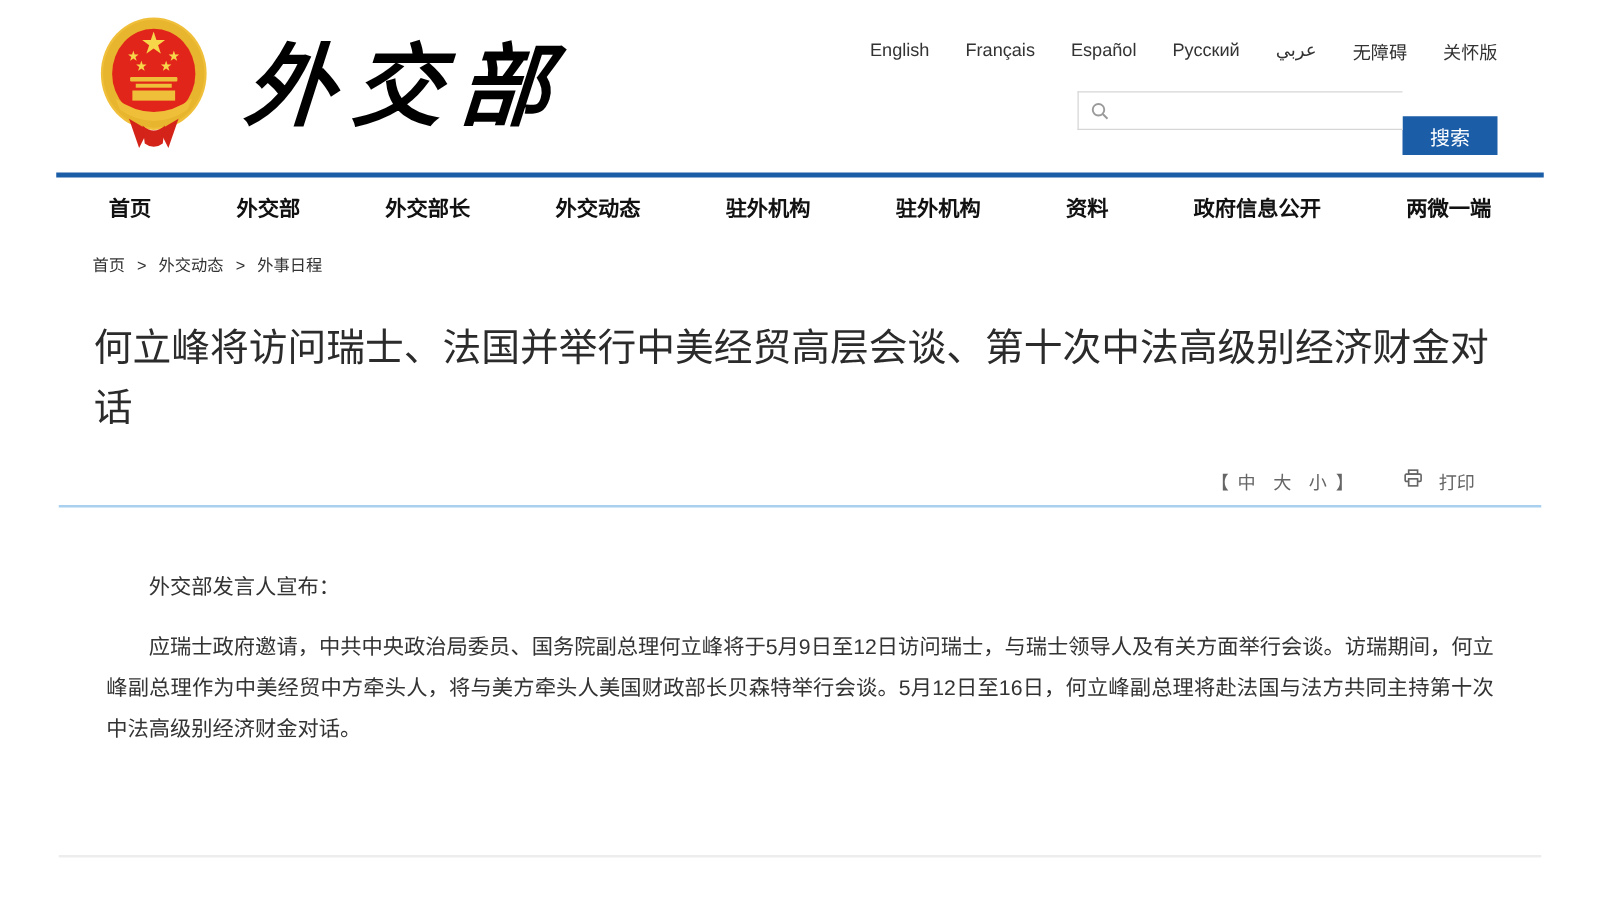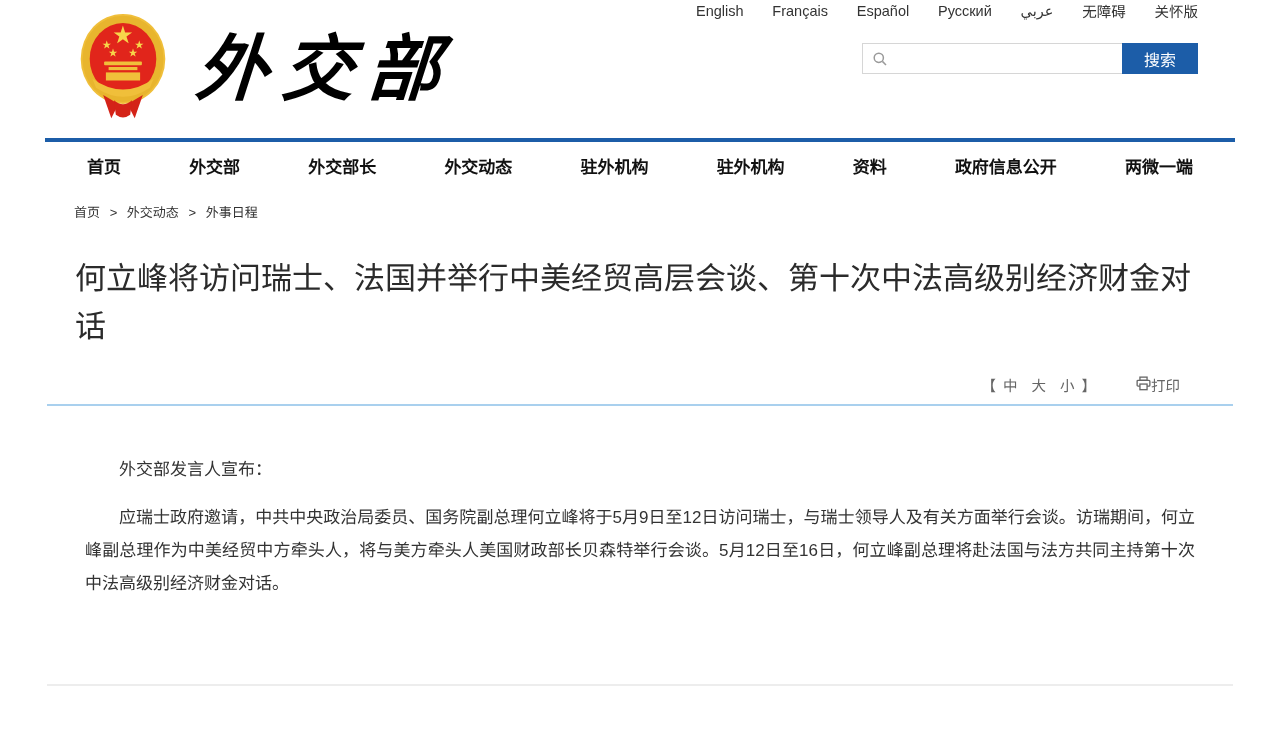--- a/index.html
+++ b/index.html
@@ -20,41 +20,42 @@
   }
   .brand { display: flex; align-items: flex-start; padding-left: 33px; padding-top: 12px; }
   .emblem-svg { display: block; }
   .calligraphy {
     font-family: "DejaVu Serif", serif;
     font-size: 72px; font-weight: bold; font-style: italic;
     color: #000; letter-spacing: 14px;
     margin-left: 28px; margin-top: 14px; line-height: 1.2;
     transform: skewX(-4deg);
   }
-  .header-right { width: 502px; margin-right: 37px; }
+  .header-right { width: 502px; margin-right: 37px; padding-top: 30px; }
   .lang-row {
     display: flex; justify-content: space-between; align-items: center;
     font-size: 14.5px; color: #333;
   }
   .lang-row a { color: #333; text-decoration: none; cursor: pointer; }
   .search-row { margin-top: 22px; display: flex; justify-content: flex-end; }
   .search-box {
     position: relative; width: 260px; height: 31px;
     border: 1px solid #d6d6d6; border-right: none; background: #fff;
   }
   .search-box .mag { position: absolute; left: 9px; top: 7px; }
   .search-input {
     width: 100%; height: 100%; border: none; outline: none;
     padding: 0 8px 0 32px; font-size: 14px; background: transparent;
     font-family: "Liberation Sans", sans-serif;
   }
   .search-btn {
     width: 76px; height: 31px; border: none; cursor: pointer;
     background: #1c5da8; color: #fff; font-size: 16px;
     font-family: "Liberation Sans", sans-serif;
+    margin-top: 20px;
   }
 
   
   nav.main-nav {
     border-top: 4px solid #1c5da8;
     height: 50px;
   }
   .nav-list {
     height: 100%; display: flex; align-items: center;
     justify-content: space-between; padding: 0 42px;
@@ -85,21 +86,21 @@
     font-size: 15px; color: #8a8a8a;
   }
   .tools-row {
     margin-top: 23px; padding-right: 55px;
     display: flex; justify-content: flex-end; align-items: center;
     font-size: 14.5px; color: #666;
   }
   .tools-row .bracket { color: #666; }
   .tools-row a.size { color: #666; text-decoration: none; cursor: pointer; margin: 0 7px; }
   .print-link {
-    display: inline-flex; align-items: center; gap: 0;
+    display: inline-flex; align-items: center; gap: 13px;
     margin-left: 40px; color: #666; text-decoration: none; cursor: pointer;
   }
   .divider-blue {
     border: none; height: 2px; background: #a9d0ee;
     margin: 9px 2px 0 2px;
   }
   .article-body {
     margin: 47px 40px 16px 40px;
     font-size: 17px; line-height: 33px; color: #333;
     text-align: justify;

